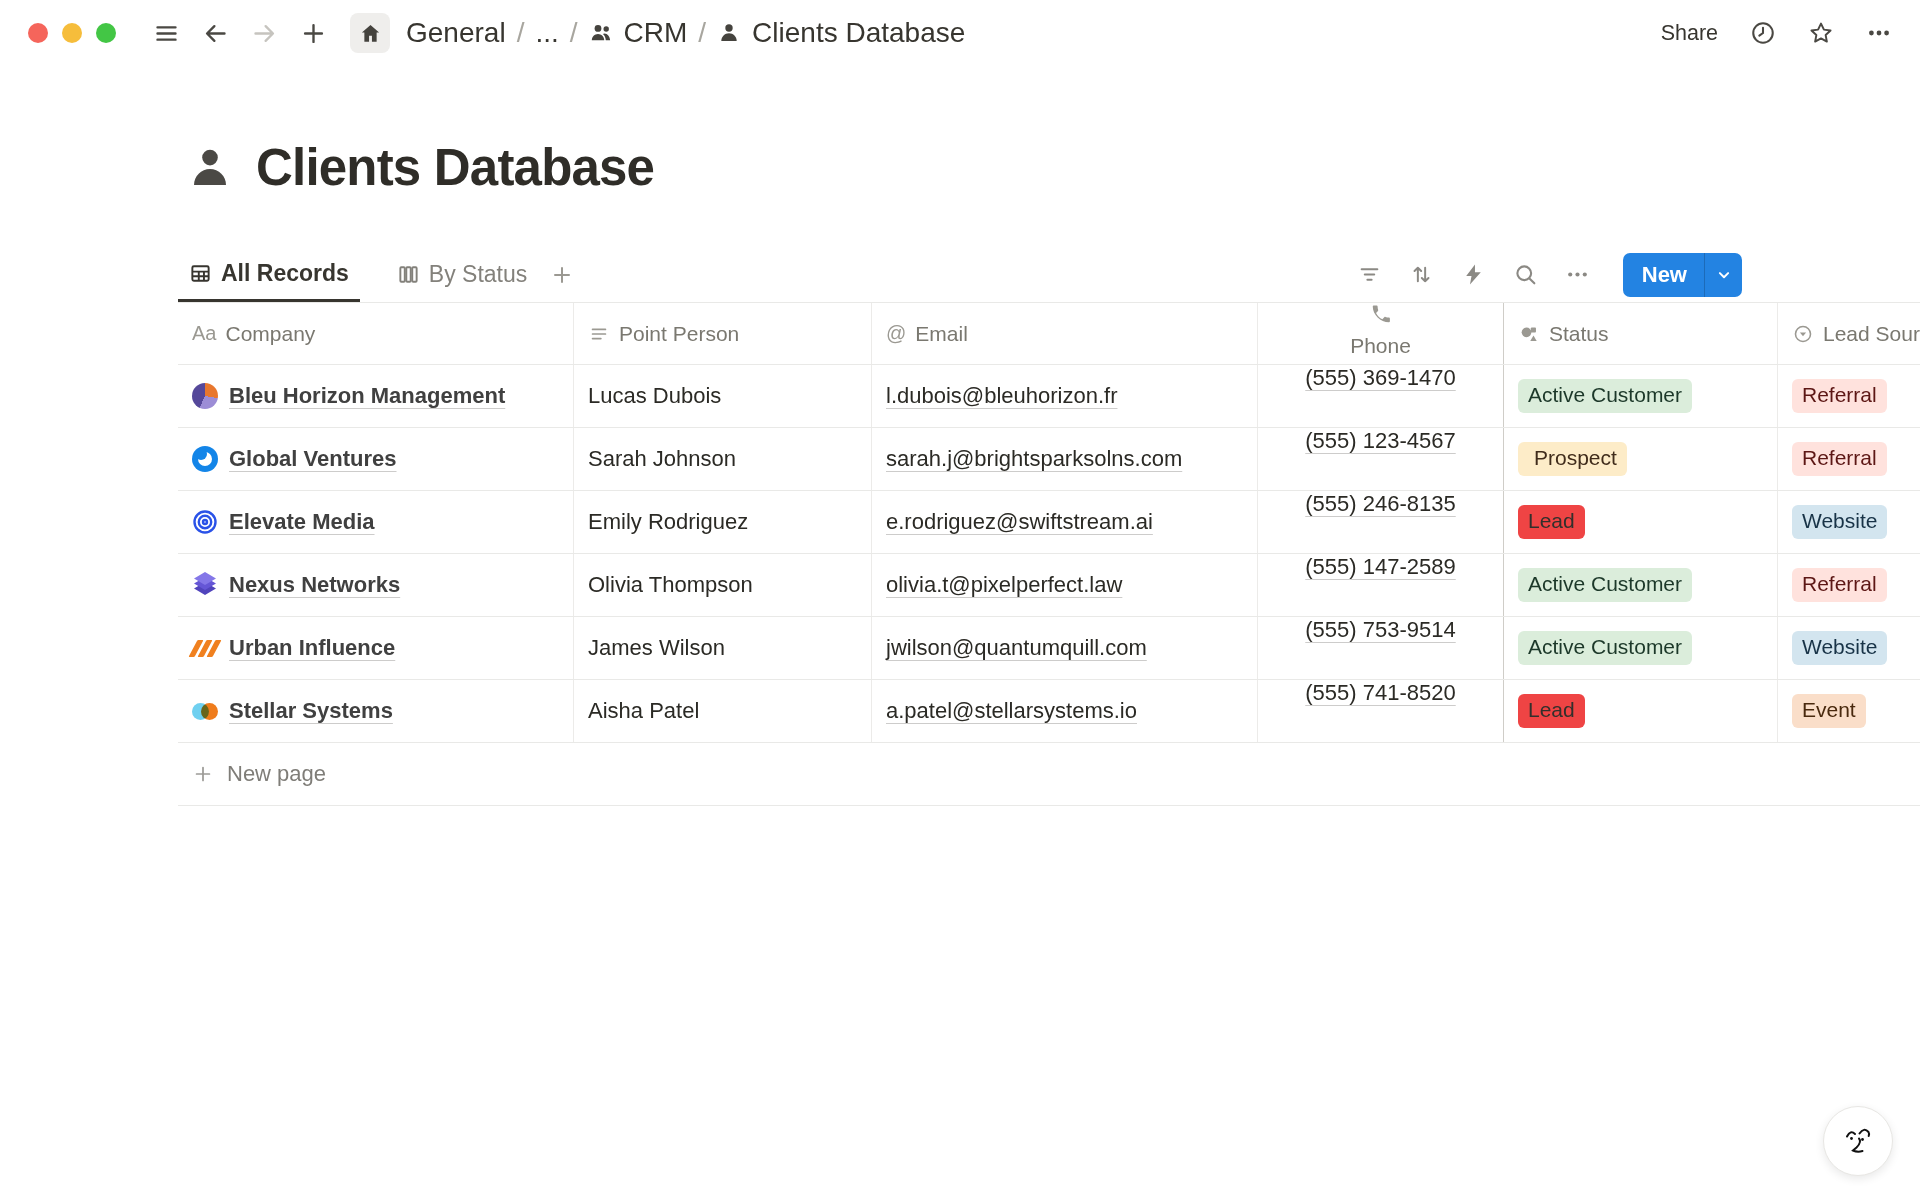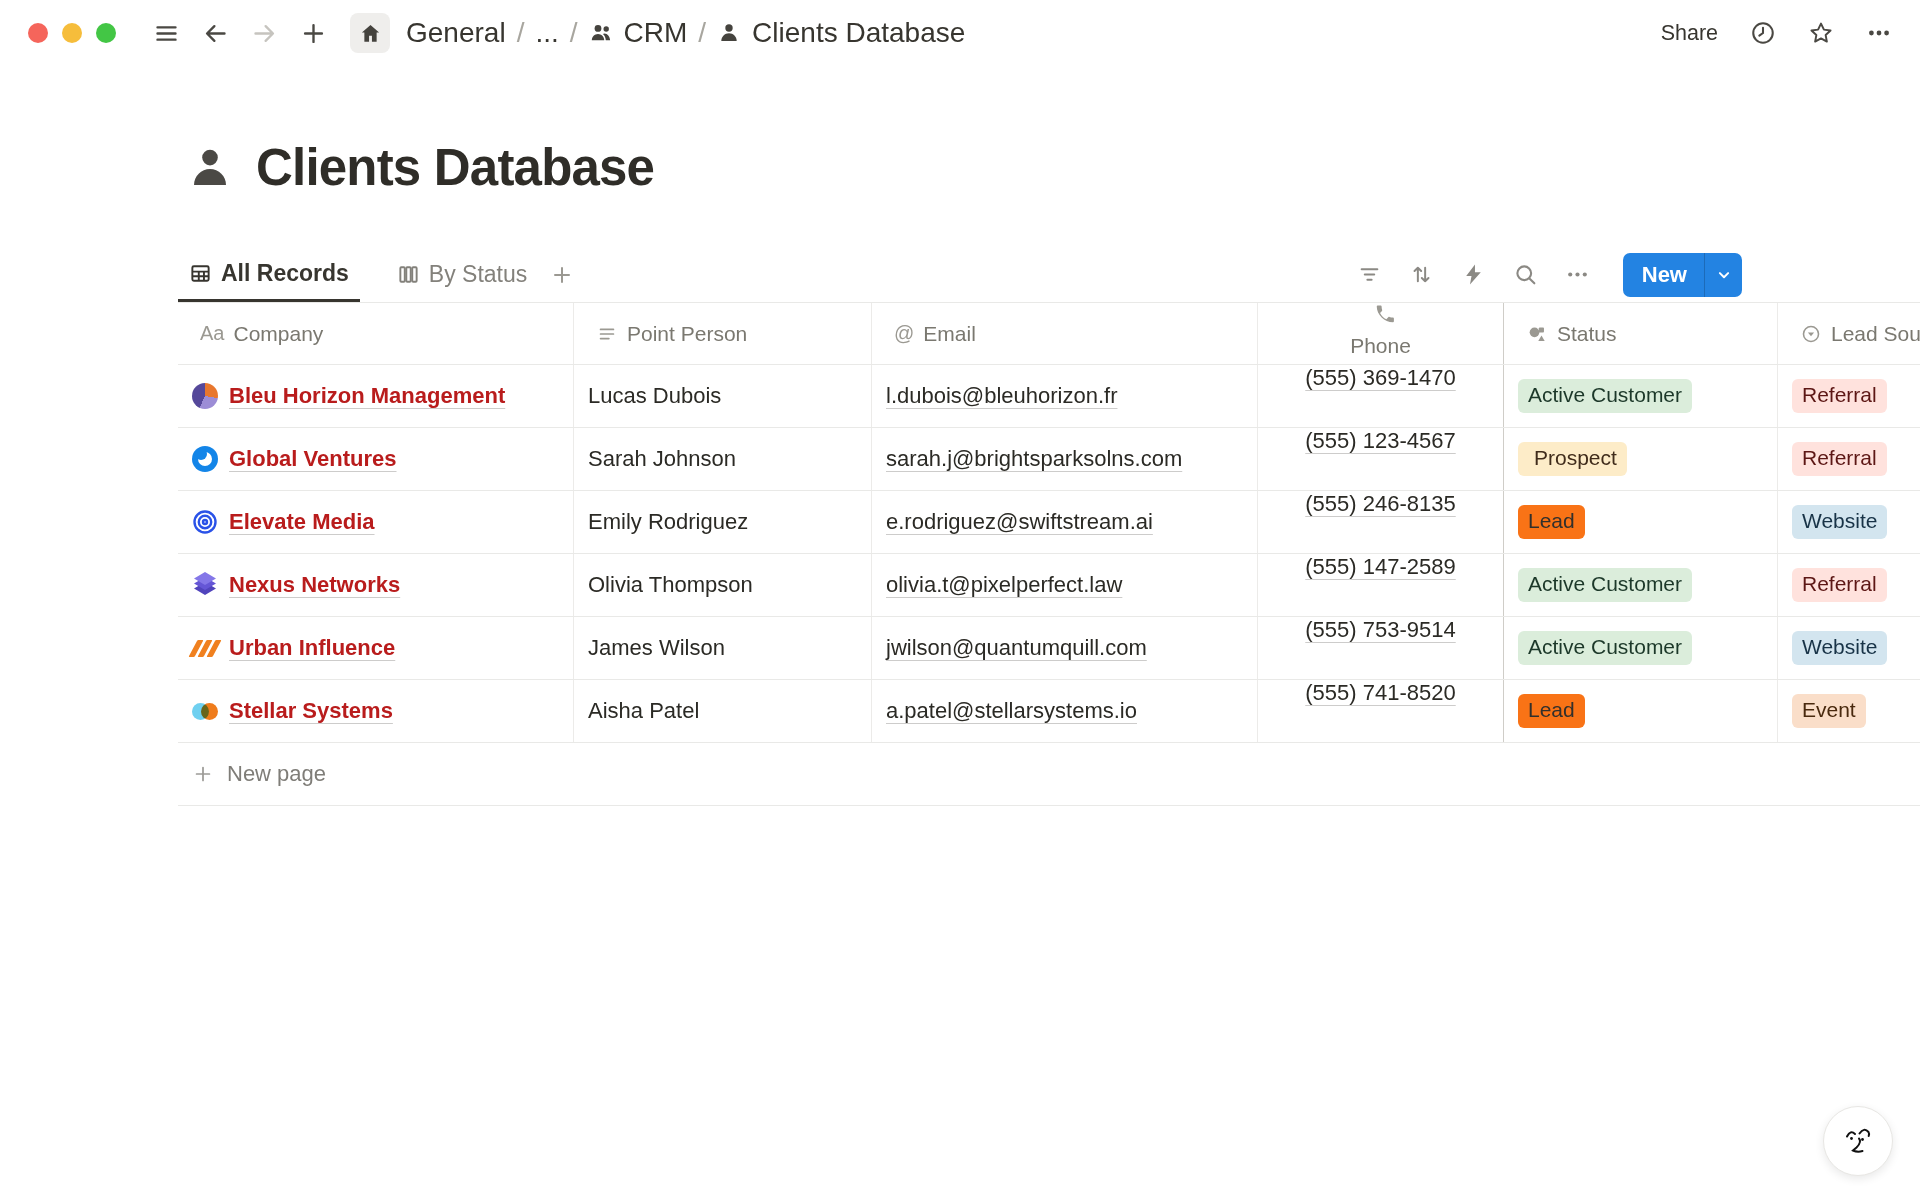--- a/index.html
+++ b/index.html
@@ -60,34 +60,34 @@
   .db { position:absolute; left:178px; top:303px; width:1742px; }
   .trow { display:grid; grid-template-columns:396px 298px 386px 246px 274px 142px;
           border-bottom:1px solid #E9E9E7; }
   .thead { height:62px; }
   .tdata { height:63px; }
   .cell { display:flex; align-items:center; padding:0 14px; overflow:hidden; white-space:nowrap;
           border-right:1px solid #ECEBE9; }
   .cell:last-child { border-right:none; }
   .cell.dark-div { border-right:1px solid #CFCDC8;flex-direction:column; }
   .hcell { color:#7A7870; font-size:21px; gap:9px; }
-  .h-ic { color:#9B9992; display:inline-flex; width:22px; height:22px; align-items:center; justify-content:center; flex:none;margin-left:8px; }
+  .h-ic { color:#9B9992; display:inline-flex; width:22px; height:22px; align-items:center; justify-content:center; flex:none; }
   .h-ic svg { width:100%; height:100%; }
   .h-ic.txt { font-size:20px; width:auto; }
   .dcell { font-size:22px; color:#2B2A25; }
   .u { text-decoration:underline; text-decoration-thickness:1px; text-underline-offset:5px;
        text-decoration-color:rgba(55,53,47,0.25); }
-  .company-link { font-weight:600; color:#b91c1c;text-align:right; }
+  .company-link { font-weight:600; color:#404040;text-align:right; }
   .logo { width:26px; height:26px; margin-right:11px; flex:none; position:relative; }
 
   
   .badge { display:inline-block; font-size:21px; padding:3px 10px 4px; border-radius:6px; line-height:1.25; }
   .b-green  { background:#DBEDDB; color:#1C3829; }
   .b-yellow { background:#FDECC8; color:#402C1B;padding-left:16px; }
-  .b-gray   { background:#f97316; color:#32302C; }
+  .b-gray   { background:#ef4444; color:#32302C; }
   .b-red    { background:#FFE2DD; color:#5D1715; }
   .b-blue   { background:#D3E5EF; color:#183347; }
   .b-orange { background:#FADEC9; color:#49290E; }
 
   
   .logo-bleu { border-radius:50%;
     background:conic-gradient(#E8772E 0deg 100deg,#9C8DD6 100deg 205deg,#55489A 205deg 360deg); }
   .logo-global { border-radius:50%; background:#1385E8; }
   .logo-global::before { content:""; position:absolute; left:6px; top:6px; width:14px; height:14px;
     border-radius:50%; background:#fff; }

